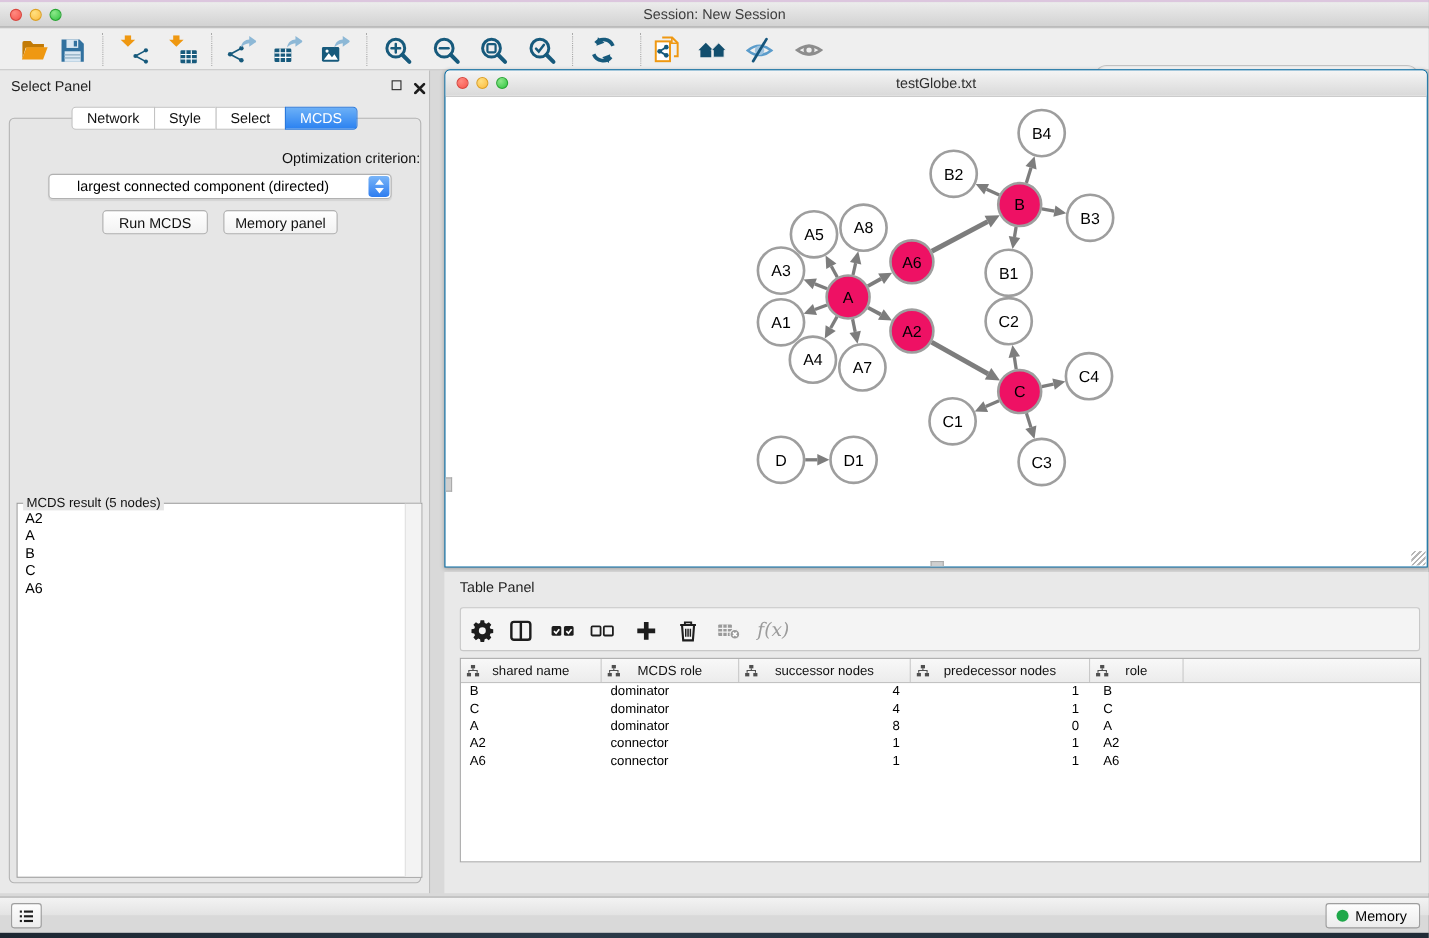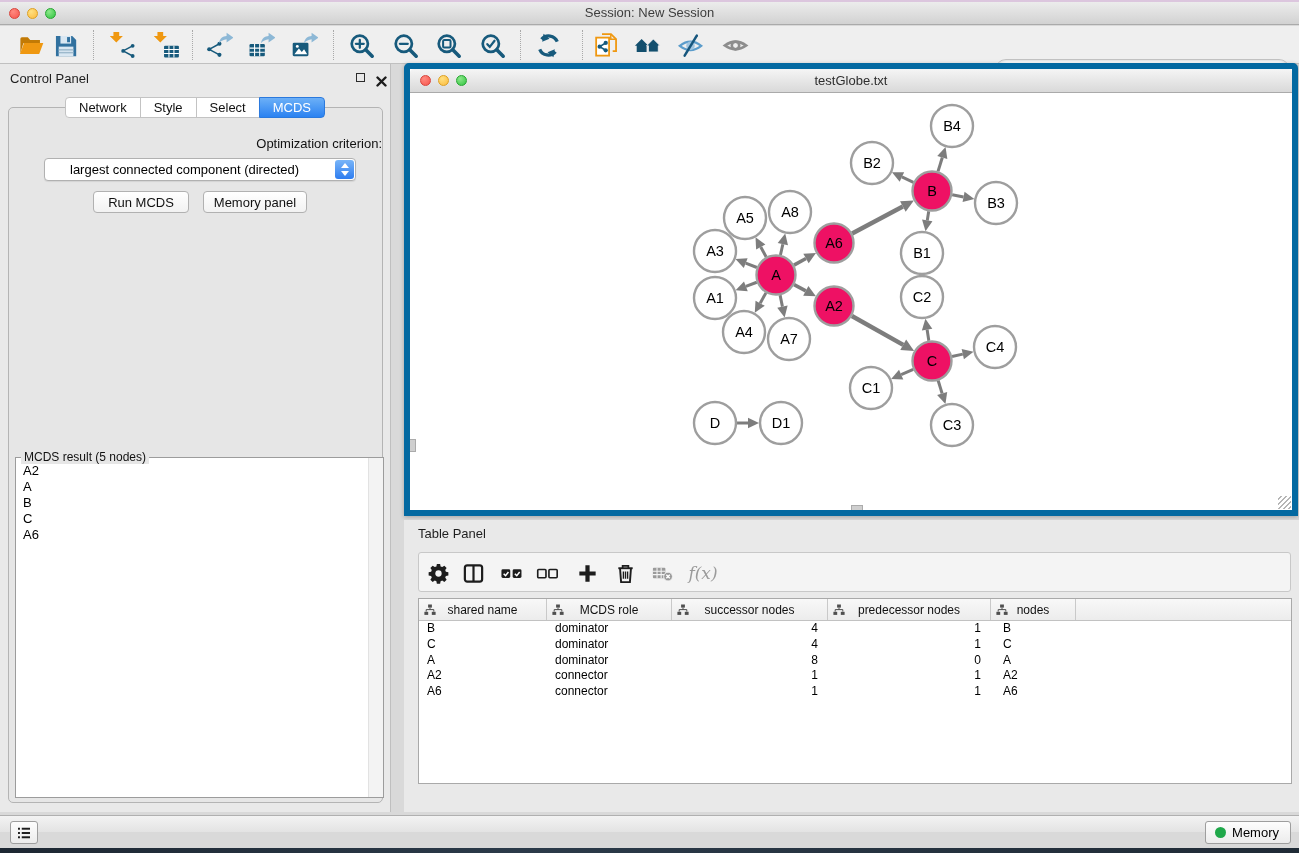--- a/index.html
+++ b/index.html
@@ -61,21 +61,21 @@
 
   .result-box { position:absolute; left:6px; top:349px; width:369px; height:341px;
                 border:1px solid #9c9c9c; background:#fff; }
   .result-legend { position:absolute; top:-8px; left:5px; background:#e6e6e6; padding:0 3px; font-size:12px; color:#111; }
   .result-scroll { position:absolute; right:0; top:0; bottom:0; width:15px; background:#f3f3f3; border-left:1px solid #e2e2e2; }
   .result-list { position:absolute; left:0; top:0; right:16px; bottom:0; padding:5px 0 0 7px; overflow:hidden; }
   .result-item { font-size:13px; line-height:16px; color:#000; }
 
   
   .net-window { position:absolute; left:404px; top:63px; width:894px; height:453px; background:#fff;
-                border:6px solid #0369a1; border-radius:5px 5px 0 0; box-shadow:0 1px 4px rgba(0,0,0,.25);padding-left:32px; }
+                border:1px solid #0369a1; border-radius:5px 5px 0 0; box-shadow:0 1px 4px rgba(0,0,0,.25);padding-left:32px; }
   .net-titlebar { position:absolute; left:0; top:0; right:0; height:24px;
                   background:linear-gradient(#f5f5f5,#d9d9d9); border-bottom:1px solid #aaa; border-radius:4px 4px 0 0; }
   .net-titlebar .lights { top:6px; left:10px; }
   .net-title { text-align:center; line-height:23px; font-size:13px; color:#2e2e2e; }
   .net-body { position:absolute; left:0; top:25px; right:0; bottom:0; overflow:hidden; }
   .h-left { position:absolute; left:0; top:345px; width:6px; height:13px; background:#cfcfcf; border:1px solid #ababab; border-left:none; }
   .h-bottom { position:absolute; left:441px; bottom:0; width:12px; height:5px; background:#cfcfcf; border:1px solid #ababab; border-bottom:none; }
   .grip { position:absolute; right:1px; bottom:1px; width:13px; height:13px;
           background:repeating-linear-gradient(135deg, transparent 0 2px, #b5b5b5 2px 3.5px); }
 
@@ -390,21 +390,21 @@
       </div>
     <div class="search-field">
       <svg style="width:15px;height:15px">
           <use href="#sym-search"></use>
         </svg>
       <input type="text" placeholder="" style="">
     </div>
   </div>
 
   <div class="control-panel">
-    <div class="panel-title">Control Panel</div>
+    <div class="panel-title">Select Panel</div>
     <div class="float-icon" style="left:356px; top:9px"></div>
     <div class="close-icon" style="left:376px; top:9px"><svg viewBox="0 0 11 11">
           <use href="#sym-x"></use>
         </svg></div>
 
     <div class="tab-row cp-tabs" id="cp-tabs">
         <div class="tab">Network</div>
         <div class="tab">Style</div>
         <div class="tab">Select</div>
         <div class="tab active">MCDS</div>
@@ -640,21 +640,21 @@
           <div class="th-cell" style="width: 163px;">
             <svg>
               <use href="#sym-org"></use>
             </svg>
             <span>predecessor nodes</span>
           </div>
           <div class="th-cell" style="width: 85px;">
             <svg>
               <use href="#sym-org"></use>
             </svg>
-            <span>nodes</span>
+            <span>role</span>
           </div>
         </div>
       <div id="tp-body">
           <div class="tp-row">
             <div class="td-cell" style="width: 128px;">B</div>
             <div class="td-cell" style="width: 125px;">dominator</div>
             <div class="td-cell num" style="width: 156px;">4</div>
             <div class="td-cell num" style="width: 163px;">1</div>
             <div class="td-cell" style="width: 85px; padding-left: 12px;">B</div>
           </div>

